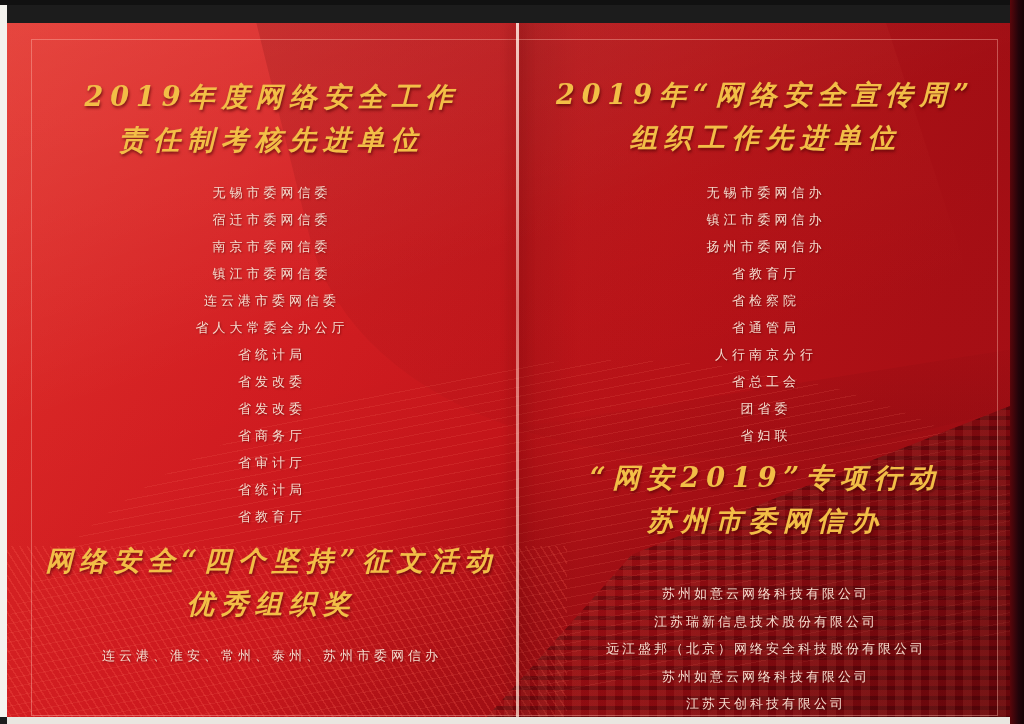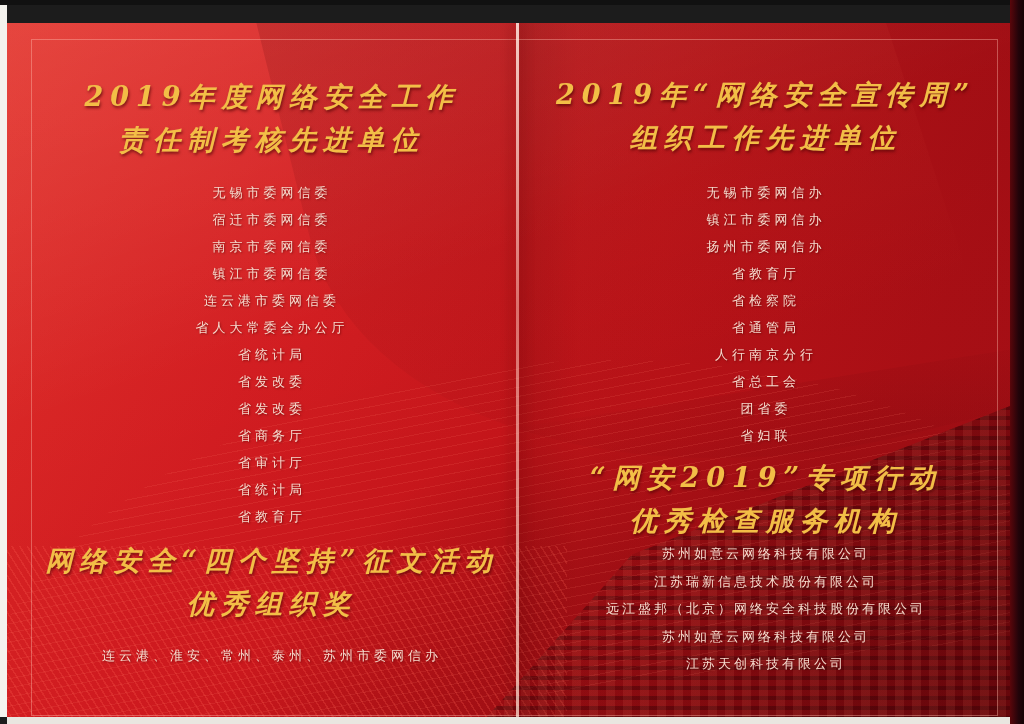--- a/index.html
+++ b/index.html
@@ -97,21 +97,21 @@
     text-shadow:1px 1px 2px rgba(80,0,0,0.55);
     white-space:nowrap;
   }
   .t-left1{position:absolute;top:52px;left:0;width:100%;}
   .l-left1{top:156px;}
   .t-left2{position:absolute;top:516px;left:0;width:100%;}
   .l-left2{top:619px;}
   .t-right1{position:absolute;top:50px;left:0;width:100%;}
   .l-right1{top:156px;}
   .t-right2{position:absolute;top:433px;left:0;width:100%;}
-  .l-right2{top:518px;font-family:Liberation Mono, monospace;}
+  .l-right2{top:557px;}
   .l-right2 .recipient{line-height:27.5px;letter-spacing:3px;}
 </style>
 </head>
 <body>
 
 <div class="page">
   <div class="sweep-light"></div>
   <div class="sweep-dark1"></div>
   <div class="sweep-dark2"></div>
   <div class="ripples"></div>
@@ -162,21 +162,21 @@
       <div class="recipient">省教育厅</div>
       <div class="recipient">省检察院</div>
       <div class="recipient">省通管局</div>
       <div class="recipient">人行南京分行</div>
       <div class="recipient">省总工会</div>
       <div class="recipient">团省委</div>
       <div class="recipient">省妇联</div>
     </div>
     <div class="t-right2">
       <div class="award-title">“网安2019”专项行动</div>
-      <div class="award-title">优秀检查服务机构</div>
+      <div class="award-title">苏州市委网信办</div>
     </div>
     <div class="recipients l-right2">
       <div class="recipient">苏州如意云网络科技有限公司</div>
       <div class="recipient">江苏瑞新信息技术股份有限公司</div>
       <div class="recipient">远江盛邦（北京）网络安全科技股份有限公司</div>
       <div class="recipient">苏州如意云网络科技有限公司</div>
       <div class="recipient">江苏天创科技有限公司</div>
     </div>
   </div>
 </div>

